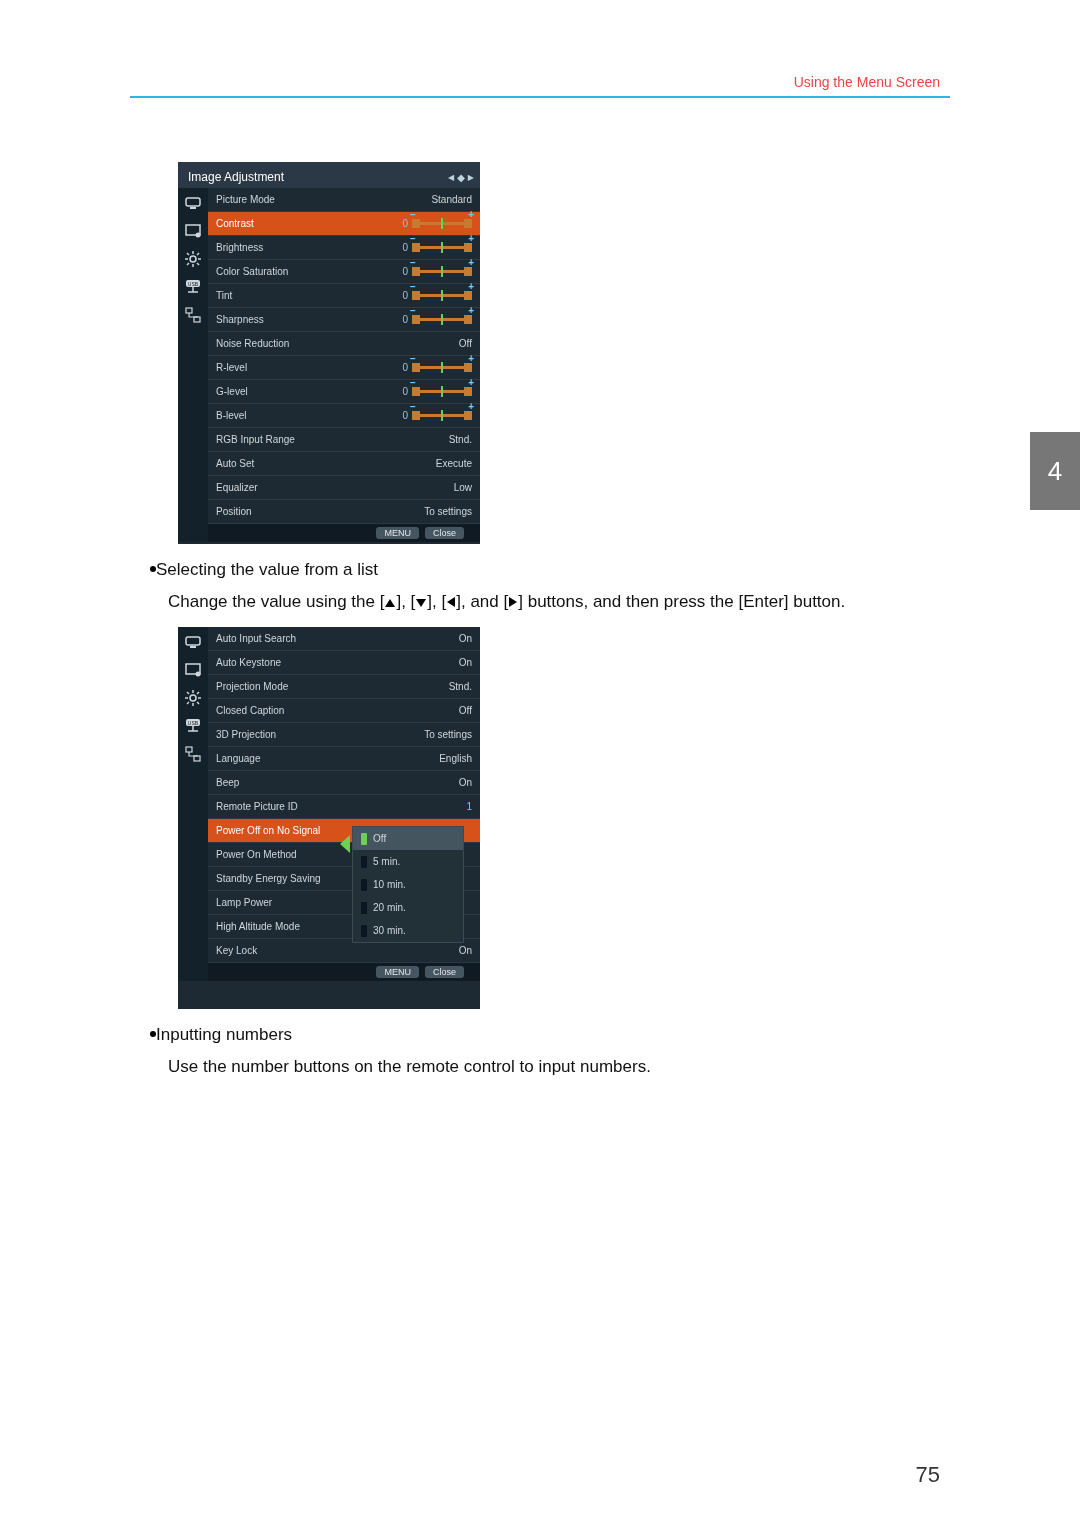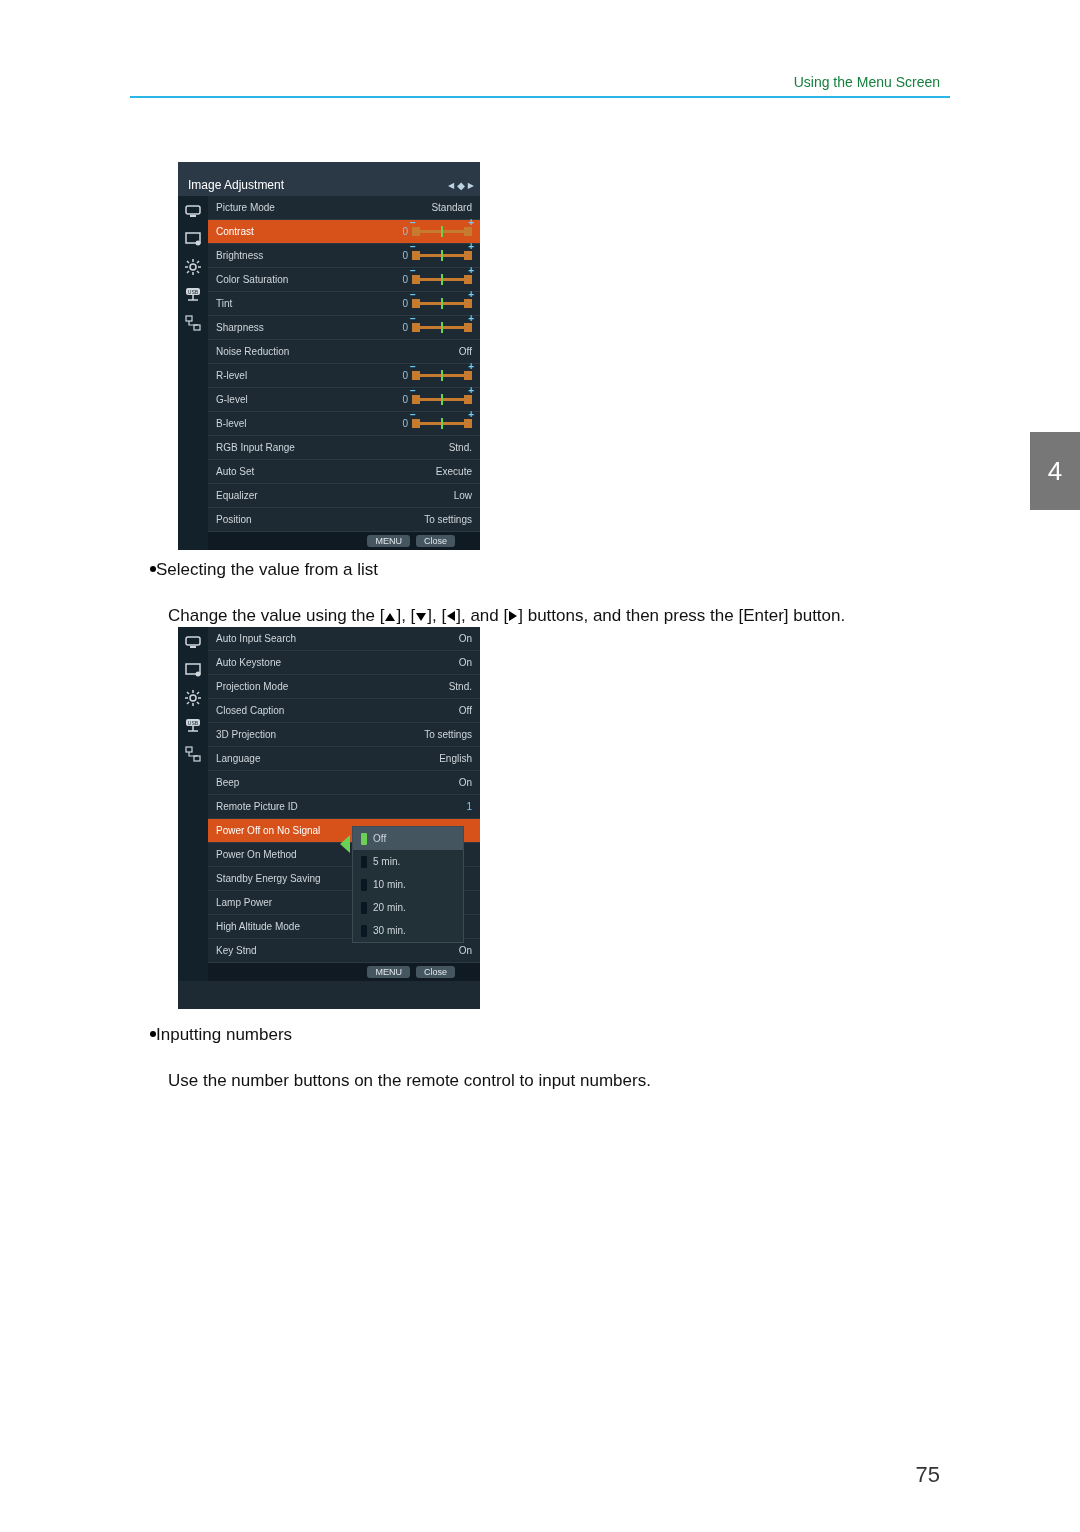--- a/index.html
+++ b/index.html
@@ -17,21 +17,21 @@
     top: 96px;
     left: 130px;
     right: 130px;
     border-top: 2px solid #2bb6e8;
   }
   .header-label {
     position: absolute;
     top: 74px;
     right: 140px;
     font-size: 14px;
-    color: #15803d;
+    color: #ef4444;
   }
   .side-tab {
     position: absolute;
     right: 0;
     top: 432px;
     width: 50px;
     height: 78px;
     background: #777;
     color: #fff;
     font-size: 26px;
@@ -55,21 +55,21 @@
     background: #1e2a33;
     font-size: 10px;
     color: #cfd6dc;
   }
   .menu .titlebar {
     height: 22px;
     background: #2a3945;
     color: #fff;
     display: flex;
     align-items: center;
-    padding: 12px 6px 0 10px;
+    padding: 4px 6px 0 10px;
     font-size: 12px;
     justify-content: space-between;
   }
   .menu .body {
     display: flex;
   }
   .menu .tabs {
     width: 30px;
     background: #13212a;
     display: flex;
@@ -101,21 +101,21 @@
     background: #d7521b;
     color: #fff;
   }
   .menu .row .lbl { flex:0 0 auto; white-space:nowrap;}
   .menu .row .rctrl { display:flex; align-items:center; gap:6px; }
   .menu .rowfooter {
     height: 18px;
     background:#101a22;
     display:flex;
     justify-content:flex-end;
-    padding-right:25px;
+    padding-right:16px;
     align-items:center;
     gap:6px;
     font-size:9px;
   }
   .menu .footbtn {
     background:#465661;
     color:#e2e8ec;
     border-radius:3px;
     padding:1px 8px;
   }
@@ -156,21 +156,21 @@
     right:140px;
     font-size:17px;
     line-height:1.4;
     color:#111;
   }
   .bullet {
     display:flex;
     gap:0;
   }
   .bullet .dot{flex:0 0 auto;width:6px;height:6px;border-radius:50%;background:#000;margin-top:8px;}
-  .subline{margin-left:18px;margin-top:22px;}
+  .subline{margin-left:18px;margin-top:8px;}
 
   .glyphkey{display:inline-flex;align-items:center;}
   .tri{display:inline-block;width:0;height:0;margin:0 1px;}
   .tri.up{border-left:5px solid transparent;border-right:5px solid transparent;border-bottom:8px solid #000;}
   .tri.dn{border-left:5px solid transparent;border-right:5px solid transparent;border-top:8px solid #000;}
   .tri.lf{border-top:5px solid transparent;border-bottom:5px solid transparent;border-right:8px solid #000;}
   .tri.rt{border-top:5px solid transparent;border-bottom:5px solid transparent;border-left:8px solid #000;}
 
   .navdots{color:#bcd4e0;font-size:8px;display:flex;gap:3px;align-items:center;}
   .navdots .big{font-size:10px;}
@@ -505,21 +505,21 @@
         </div>
       <div class="row">
           <span class="lbl">Lamp Power</span>
           <span></span>
         </div>
       <div class="row">
           <span class="lbl">High Altitude Mode</span>
           <span></span>
         </div>
       <div class="row">
-          <span class="lbl">Key Stnd</span>
+          <span class="lbl">Key Lock</span>
           <span>On</span>
         </div>
       <div class="rowfooter">
         <span class="footbtn">MENU</span>
         <span class="footbtn">Close</span>
       </div>
     </div>
   </div>
 
   <div style="position:absolute;left:162px;top:208px;display:flex;align-items:center;">

